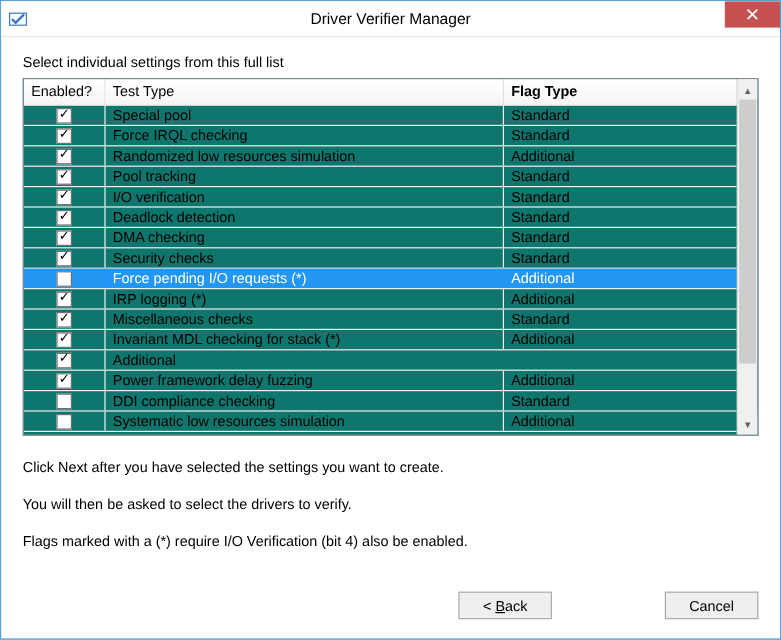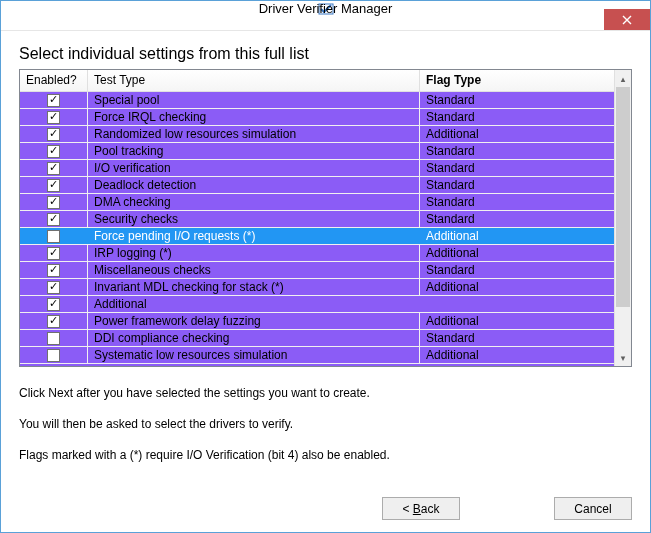--- a/index.html
+++ b/index.html
@@ -14,21 +14,20 @@
     border: 1px solid #5aa1d8;
   }
   .titlebar {
     height: 30px;
     background: #fff;
     display: flex;
     align-items: center;
     padding: 0 0 0 6px;
     border-bottom: 1px solid #e6e6e6;
     position: relative;
-    flex-direction: column;
   }
   .titlebar .icon {
     width: 16px; height: 16px;
     margin-right: 6px;
     display: inline-flex; align-items:center; justify-content:center;
   }
   .titlebar .title {
     flex: 1;
     text-align: center;
     font-size: 13px;
@@ -44,29 +43,29 @@
     display: flex; align-items: center; justify-content: center;
     margin-left: auto;
     margin-top: -8px;
     font-size: 12px;
     line-height: 1;
   }
   .content {
     padding: 14px 18px 10px 18px;
   }
   .instr {
-    font-size: 16px;
+    font-size: 12px;
     color: #000;
     margin-bottom: 6px;
   }
   .list-frame {
     border: 1px solid #828790;
     height: 298px;
     position: relative;
-    background: #8b5cf6;
+    background: #0f766e;
     display: flex;
   }
   .list-inner {
     flex: 1;
     overflow: hidden;
     position: relative;
   }
   .list-header {
     display: flex;
     height: 22px;

